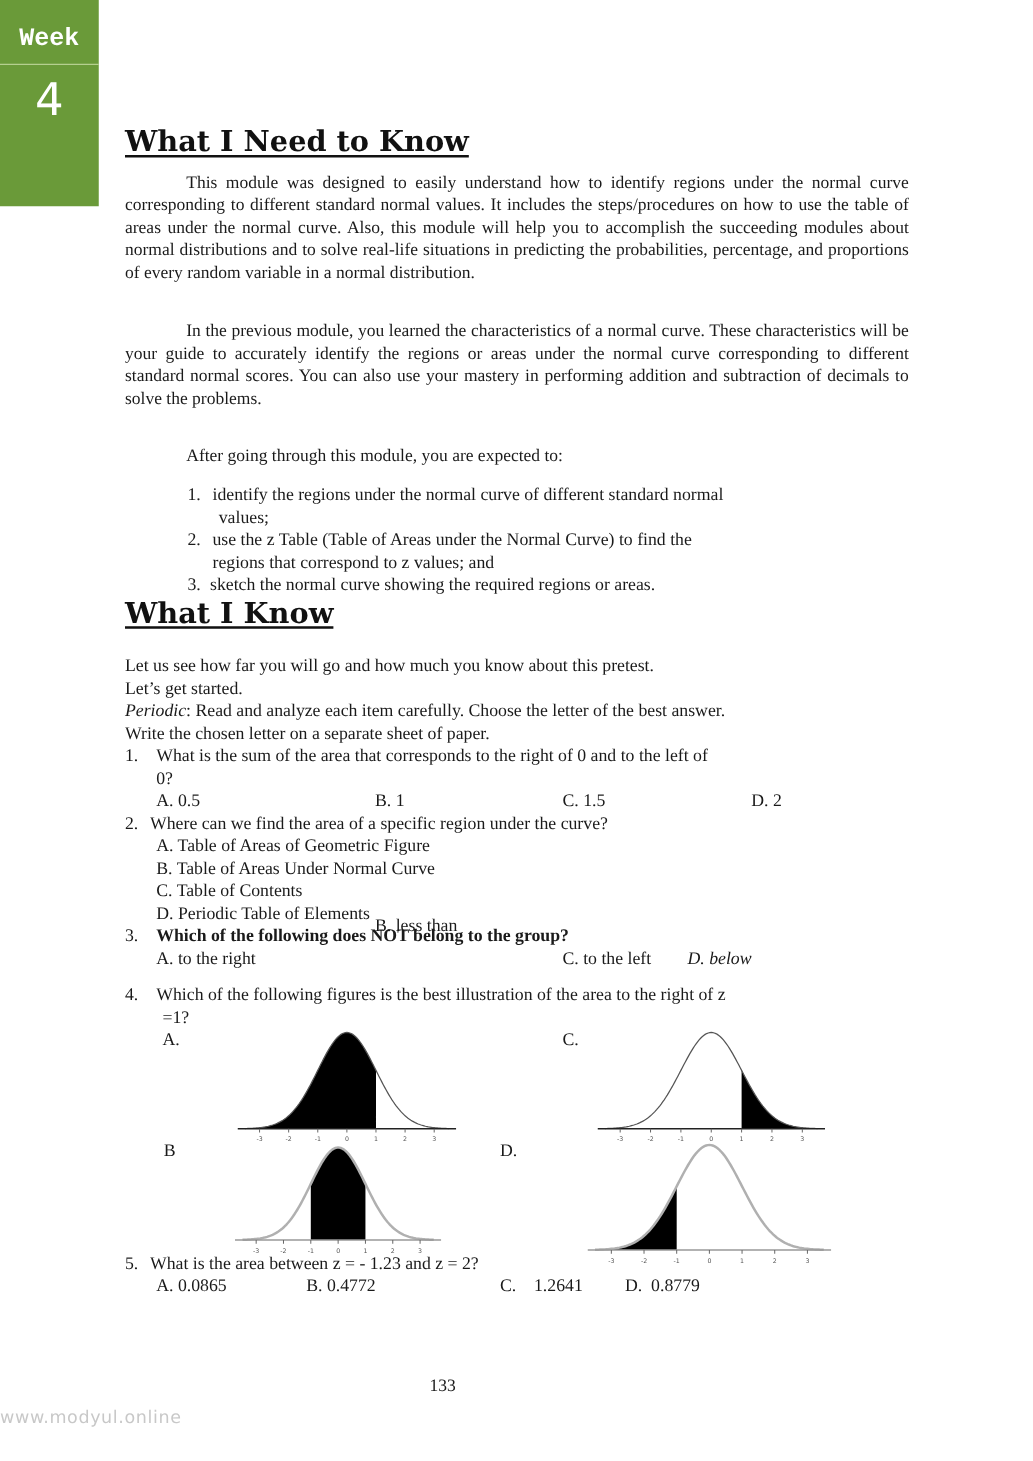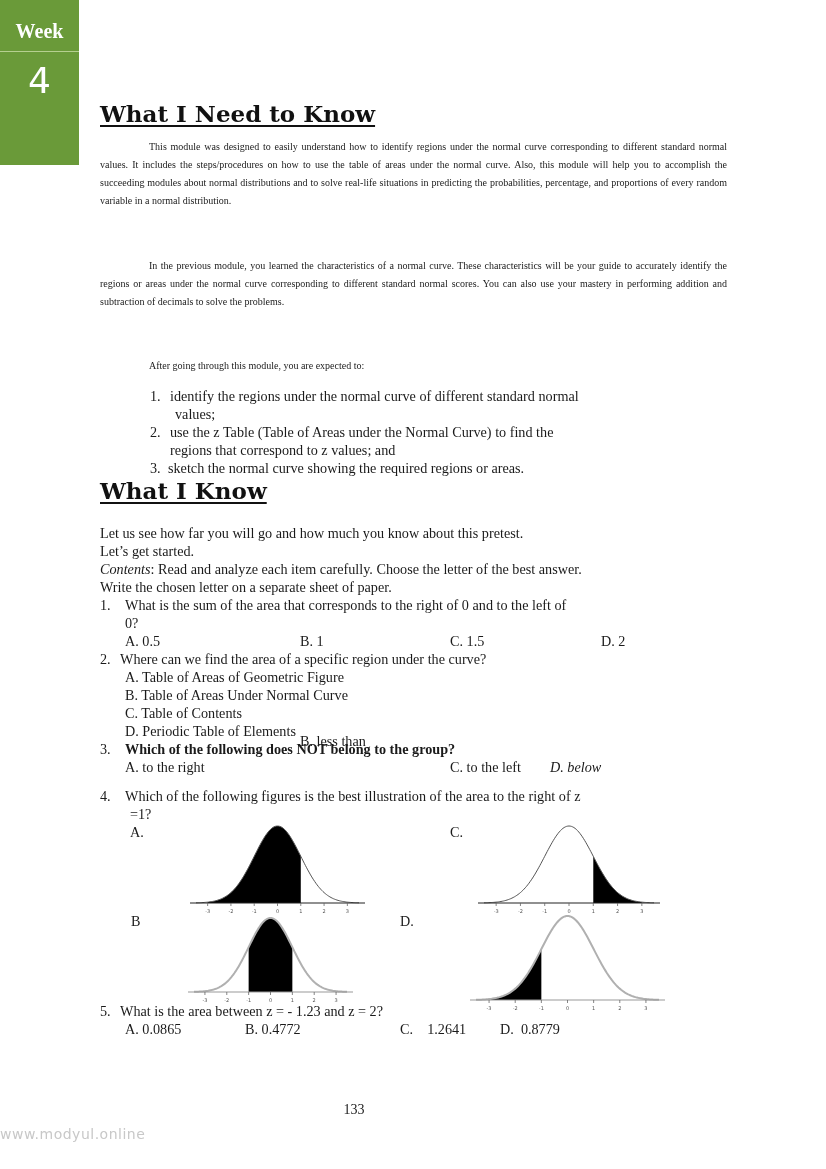--- a/index.html
+++ b/index.html
@@ -1,26 +1,26 @@
 <!DOCTYPE html>
 <html><head>
 <meta charset="utf-8">
 <style>
   html, body { margin: 0; padding: 0; background: #ffffff; }
   body { width: 826px; height: 1169px; position: relative; overflow: hidden;
          font-family: "DejaVu Serif", "Liberation Serif", serif; color: #1a1a1a; }
   .week-tab { position: absolute; left: 0; top: 0; width: 79px; height: 165px; background: #6a9a39; }
   .week-tab .week-label { position: absolute; left: 0; top: 20px; width: 79px; text-align: center;
-         font-family: Liberation Serif, serif; color: #fff; font-size: 20px; font-weight: bold; }
+         font-family: Liberation Mono, monospace; color: #fff; font-size: 20px; font-weight: bold; }
   .week-tab .divider { position: absolute; left: 0; top: 51px; width: 79px; height: 1px; background: #b5cf8f; }
   .week-tab .week-num { position: absolute; left: 0; top: 60px; width: 79px; text-align: center;
          font-family: "DejaVu Sans", sans-serif; color: #fff; font-size: 36px; }
   .heading { position: absolute; left: 100px; font-family: "DejaVu Serif", serif; font-weight: bold;
          font-size: 23px; text-decoration: underline; text-decoration-thickness: 2px; text-underline-offset: 3px; color: #111; }
-  .txt { position: absolute; left: 100px; width: 627px; font-size: 10px; line-height: 18px; font-family: "Liberation Serif", serif; }
+  .txt { position: absolute; left: 100px; width: 627px; font-size: 14px; line-height: 18px; font-family: "Liberation Serif", serif; }
   .just { text-align: justify; text-align-last: left; }
   .indent { text-indent: 49px; }
   .line { position: absolute; font-size: 14.2px; line-height: 18px; font-family: "Liberation Serif", serif; white-space: nowrap; }
   .fig { position: absolute; }
   .footer-num { position: absolute; left: 0; width: 708px; top: 1102px; text-align: center; font-size: 14px; font-family: "Liberation Serif", serif; }
   .footer-url { position: absolute; left: 0; width: 826px; top: 1126px; text-align: left; font-size: 14px; color: #c8c8c8;
          font-family: "DejaVu Sans", sans-serif; letter-spacing: 0.5px; }
 </style>
 </head>
 <body>
@@ -47,21 +47,21 @@
   <span class="line" style="top:441px; left:170px;">regions that correspond to z values; and</span>
 
   <span class="line" style="top:459px; left:150px;">3.</span>
   <span class="line" style="top:459px; left:168px;">sketch the normal curve showing the required regions or areas.</span>
 </div>
 
 <div class="heading" style="top:477px;">What I Know</div>
 
 <span class="line" style="top:524px; left:100px;">Let us see how far you will go and how much you know about this pretest.</span>
 <span class="line" style="top:542px; left:100px;">Let’s get started.</span>
-<div class="line" style="top:560px; left:100px;"><i>Contents</i><span>: Read and analyze each item carefully. Choose the letter of the best answer.</span></div>
+<div class="line" style="top:560px; left:100px;"><i>Periodic</i><span>: Read and analyze each item carefully. Choose the letter of the best answer.</span></div>
 <span class="line" style="top:578px; left:100px;">Write the chosen letter on a separate sheet of paper.</span>
 
 <div>
   <span class="line" style="top:596px; left:100px;">1.</span>
   <span class="line" style="top:596px; left:125px;">What is the sum of the area that corresponds to the right of 0 and to the left of</span>
   <span class="line" style="top:614px; left:125px;">0?</span>
   <span class="line" style="top:632px; left:125px;font-family:Liberation Serif, serif;">A. 0.5</span>
   <span class="line" style="top:632px; left:300px;">B. 1</span>
   <span class="line" style="top:632px; left:450px;">C. 1.5</span>
   <span class="line" style="top:632px; left:601px;">D. 2</span>

